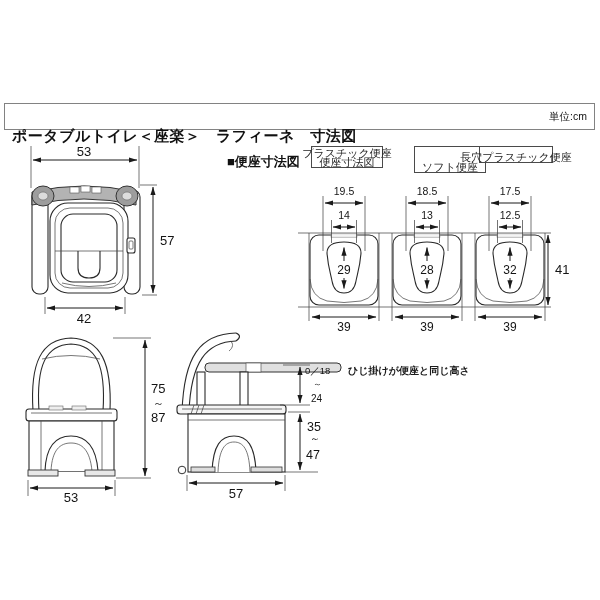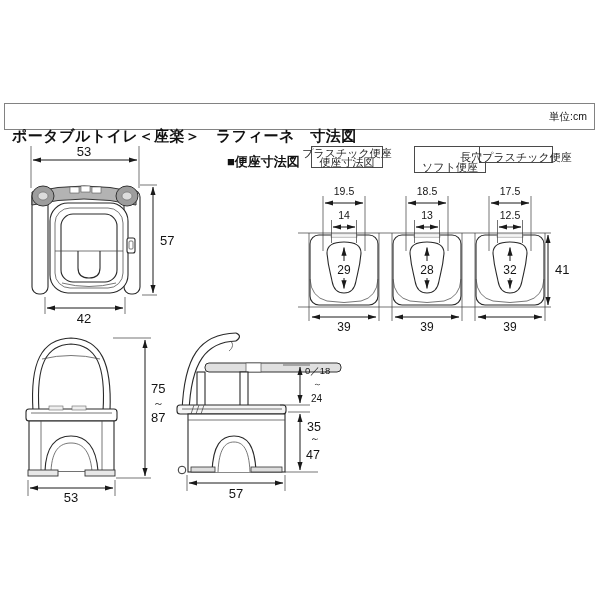--- a/index.html
+++ b/index.html
@@ -254,13 +254,14 @@
   <text x="152" y="114" font-size="10" text-anchor="start">～</text>
   <text x="148" y="131" font-size="12.5" text-anchor="start">47</text>
 
   <path class="xl" d="M29,147 V163 M127,147 V163"></path>
   <path class="dl" d="M78,155 H31" marker-end="url(#ah4)"></path>
   <path class="dl" d="M78,155 H125" marker-end="url(#ah4)"></path>
   <text x="78" y="169.5" font-size="13" text-anchor="middle">57</text>
 </svg>
 
 <div class="abs note">
+  <div>ひじ掛けが便座と同じ高さ</div>
 </div>
 
 </body></html>

